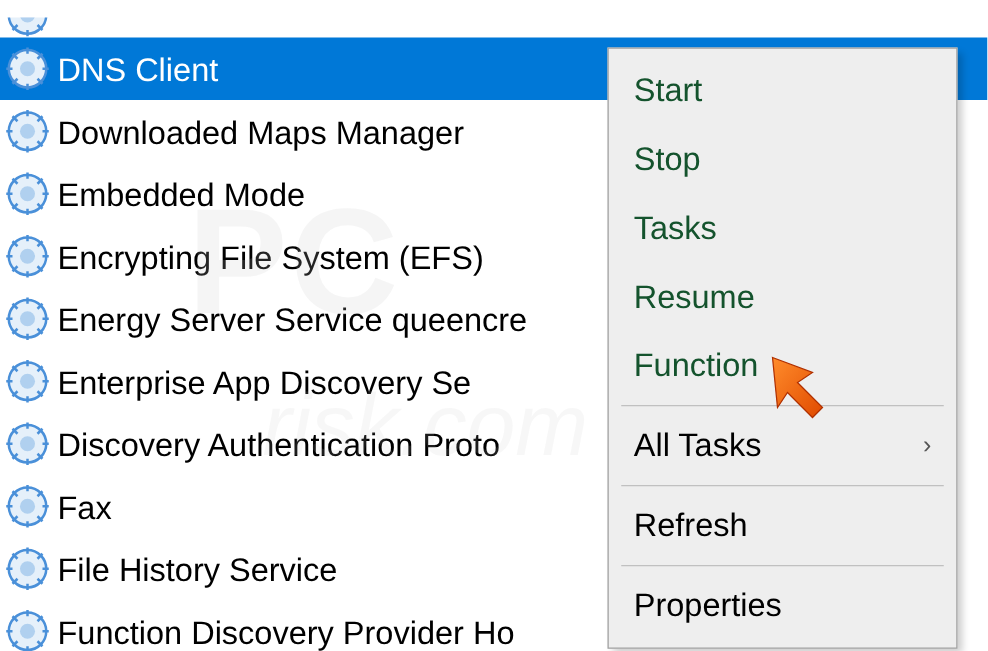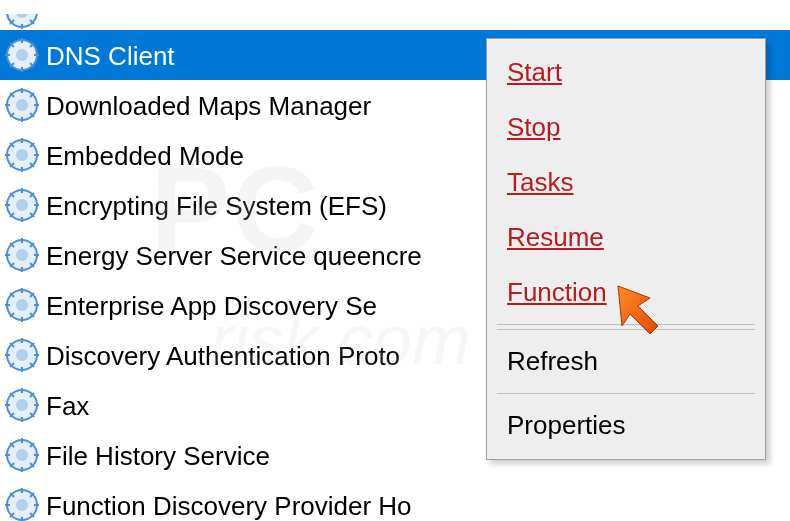--- a/index.html
+++ b/index.html
@@ -54,22 +54,21 @@
       padding: 6px 2px;
     }
     .menu-item {
       padding: 12px 18px;
       color: #000;
       display: flex;
       align-items: center;
       justify-content: space-between;
     }
     .menu-item.disabled {
-      color: #b91c1c;
-      text-decoration: underline;
+      color: #14532d;
     }
     .menu-item.bold {
       font-weight: normal;
     }
     .menu-sep {
       height: 1px;
       background: #c0c0c0;
       margin: 4px 8px;
     }
     .submenu-arrow {
@@ -344,20 +343,24 @@
   <div class="menu-item disabled">
     <span>Tasks</span>
   </div>
   <div class="menu-item disabled">
     <span>Resume</span>
   </div>
   <div class="menu-item disabled">
     <span>Function</span>
   </div>
   <div class="menu-sep"></div>
+  <div class="menu-item">
+    <span>All Tasks</span>
+    <span class="submenu-arrow">›</span>
+  </div>
   <div class="menu-sep"></div>
   <div class="menu-item">
     <span>Refresh</span>
   </div>
   <div class="menu-sep"></div>
   <div class="menu-item bold">
     <span>Properties</span>
   </div>
 </div>
 

